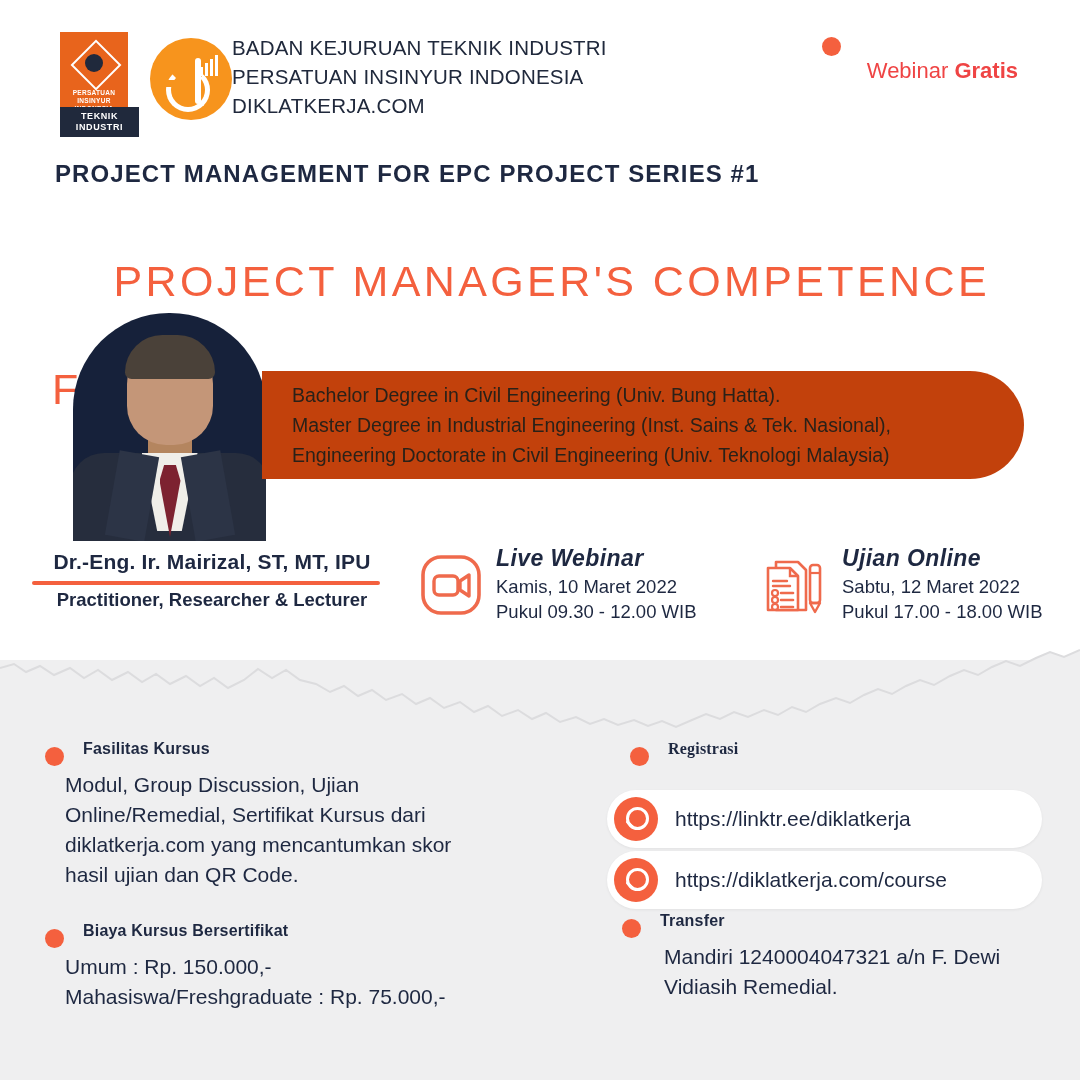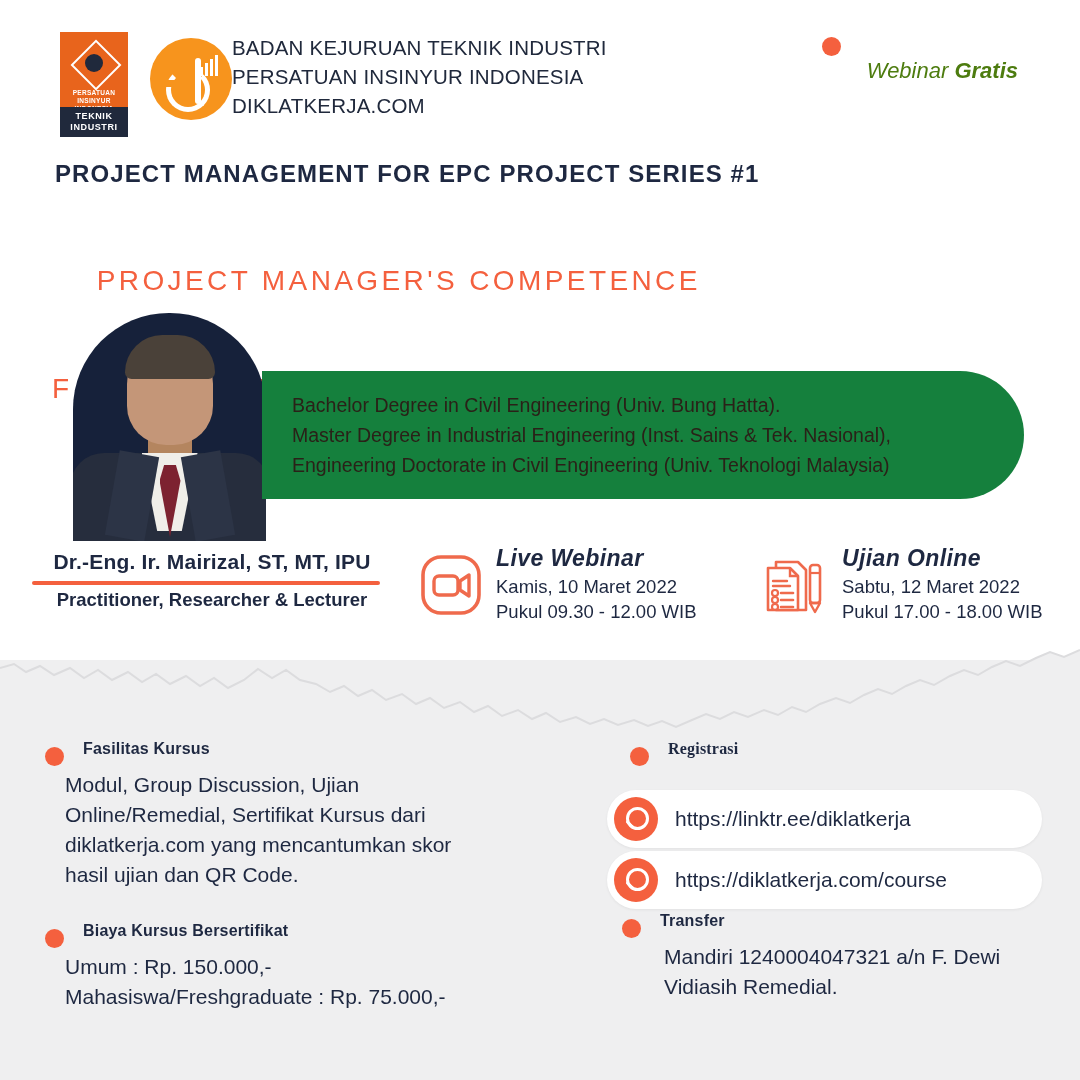--- a/index.html
+++ b/index.html
@@ -43,21 +43,21 @@
   }
   .pii-diamond .dot{
     position:absolute;left:13px;top:13px;width:18px;height:18px;
     border-radius:50%;background:#20293c;
   }
   .pii-sub{
     margin-top:4px;color:#ffffff;font-size:6.5px;line-height:8px;
     font-weight:bold;text-align:center;letter-spacing:.3px;
   }
   .pii-bar{
-    position:absolute;left:0;bottom:0;width:68px;height:30px;
+    position:absolute;left:0;bottom:0;width:79px;height:30px;
     background:#20293c;color:#ffffff;
     display:flex;flex-direction:column;align-items:center;justify-content:center;
     font-size:9px;line-height:11px;font-weight:bold;letter-spacing:.6px;
   }
 
   .dk-logo{
     position:absolute;left:150px;top:38px;width:82px;height:82px;
     border-radius:50%;background:#f7941d;
   }
   .dk-logo .ring{
@@ -79,36 +79,36 @@
     position:absolute;left:14px;top:42px;width:12px;height:7px;background:#f7941d;
   }
 
   .org-lines{
     position:absolute;left:232px;top:33px;
     color:#20293c;font-size:20.5px;line-height:29px;letter-spacing:.2px;
   }
 
   .webinar-free{
     position:absolute;right:62px;top:58px;
-    color:#4d7c0f;font-size:22px;font-style:italic;
+    color:#ef4444;font-size:22px;
   }
   .webinar-free b{font-weight:bold;}
   .free-dot{
     position:absolute;left:822px;top:37px;width:19px;height:19px;
     border-radius:50%;background:#f4603e;
   }
 
   
   .kicker{
     position:absolute;left:55px;top:160px;
     color:#1e2841;font-size:24px;font-weight:bold;letter-spacing:1.1px;
   }
   .title{
     position:absolute;left:52px;top:200px;width:990px;
-    color:#f4603e;font-size:28px;line-height:54px;font-weight:500;
+    color:#f4603e;font-size:43px;line-height:54px;font-weight:500;
     letter-spacing:3.4px;white-space:pre;
   }
   .title .l2{letter-spacing:8.4px;display:block;}
 
   
   .photo{
     position:absolute;left:73px;top:313px;width:193px;height:228px;
     background:#16213a;
     border-top-left-radius:96px;border-top-right-radius:96px;
     overflow:hidden;
@@ -142,22 +142,22 @@
   .ph-lapelL{
     position:absolute;left:50%;top:140px;width:40px;height:86px;
     margin-left:-58px;background:#2c3446;transform:rotate(10deg);
   }
   .ph-lapelR{
     position:absolute;left:50%;top:140px;width:40px;height:86px;
     margin-left:18px;background:#2c3446;transform:rotate(-10deg);
   }
 
   .bio-banner{
-    position:absolute;left:262px;top:371px;width:762px;height:128px;
-    background:#15803d;
+    position:absolute;left:262px;top:371px;width:762px;height:108px;
+    background:#c2410c;
     border-radius:0 64px 64px 0;
     display:flex;align-items:center;
   }
   .bio-text{
     padding-left:30px;color:#2a2118;font-size:19.5px;line-height:30px;
   }
 
   .sp-name{
     position:absolute;left:32px;top:550px;width:360px;
     color:#1e2841;font-size:21px;font-weight:bold;text-align:center;

